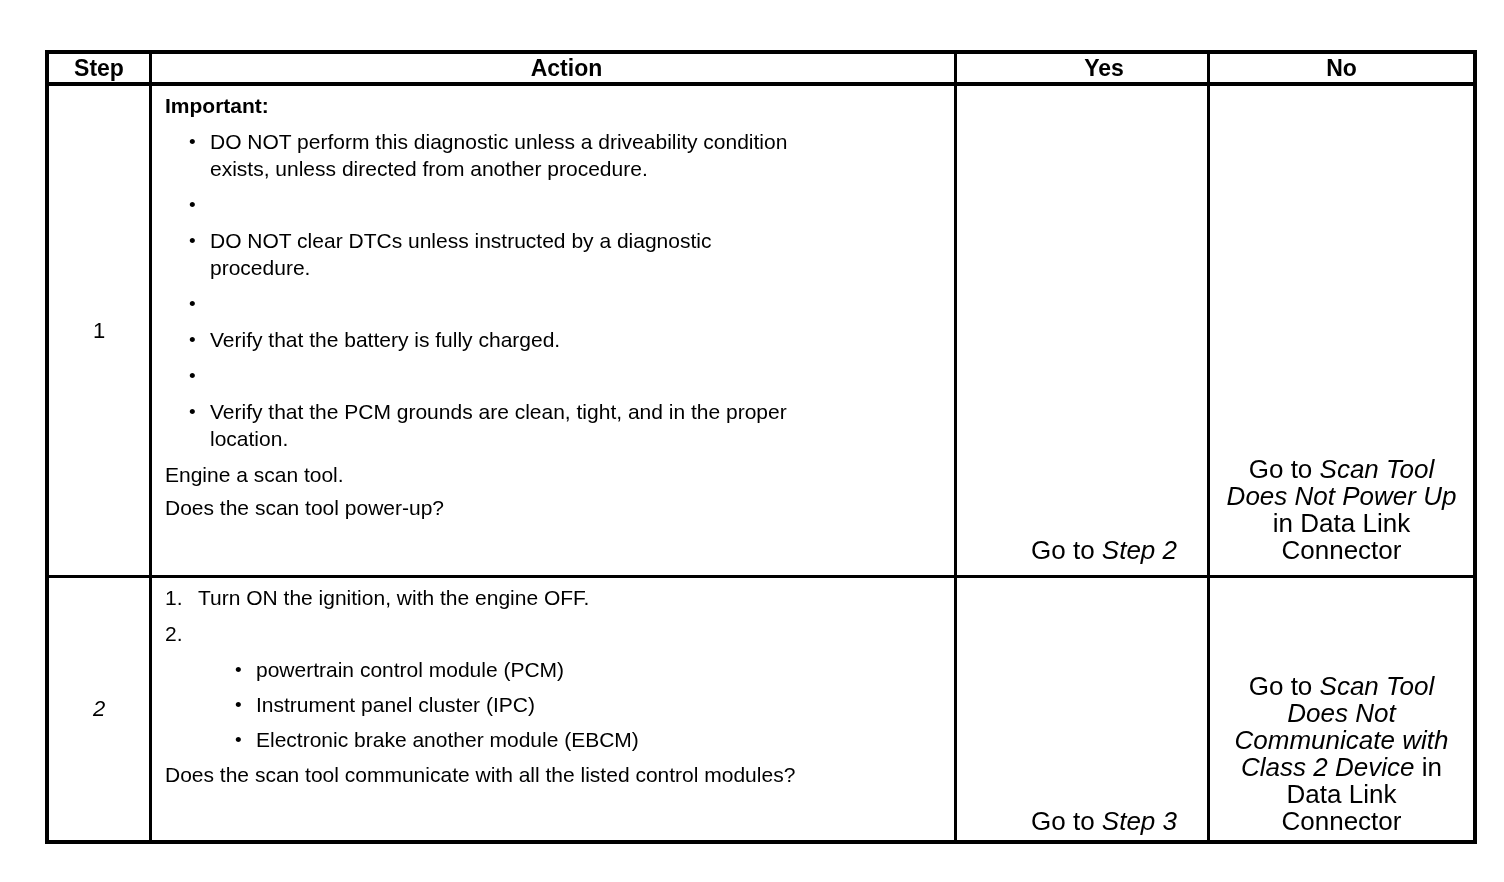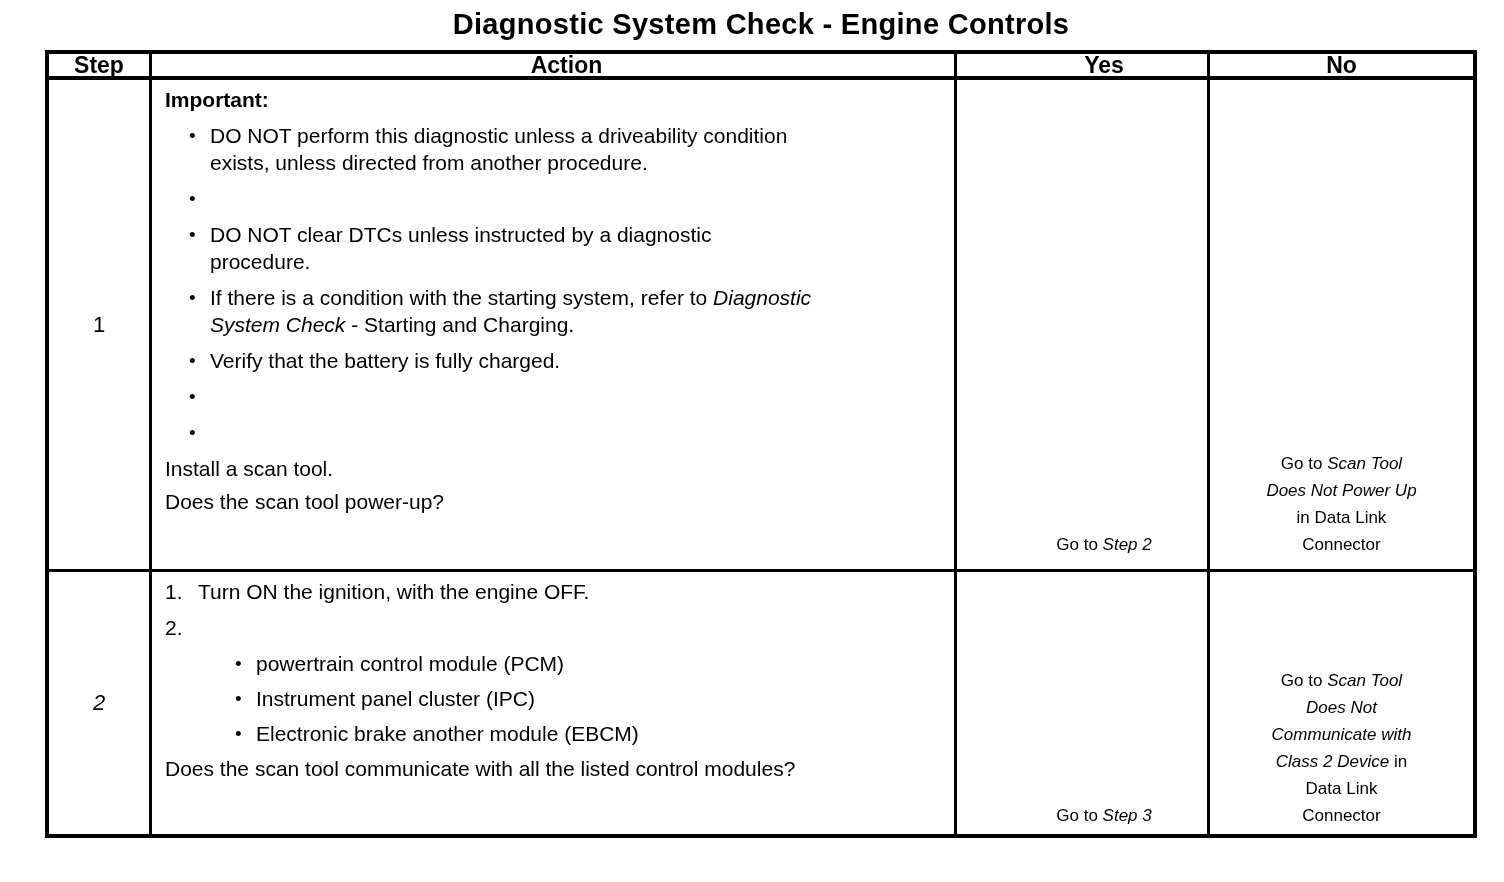--- a/index.html
+++ b/index.html
@@ -25,21 +25,21 @@
 
   .tbl {
     position: absolute;
     left: 45px; top: 50px;
     width: 1432px;
     border: 4px solid #000;
     box-sizing: border-box;
     background: #fff;
   }
   .trow { display: flex; box-sizing: border-box; }
-  .hrow { height: 26px; border-bottom: 4px solid #000; justify-content: flex-end; }
+  .hrow { height: 32px; border-bottom: 4px solid #000; justify-content: flex-end; }
   .row1 { height: 492px; border-bottom: 3px solid #000; }
   .row2 { height: 262px; }
 
   .cell { box-sizing: border-box; border-right: 3px solid #000; overflow: hidden; }
   .cell:last-child { border-right: none; }
   .c-step   { width: 103px; flex: none; }
   .c-action { width: 805px; flex: none; padding-left: 27px; }
   .c-yes    { width: 253px; flex: none; padding-left: 44px; }
   .c-no     { flex: 1; }
 
@@ -69,33 +69,32 @@
   .nmark { width: 33px; flex: none; }
 
   .rich, .goto { white-space: pre-line; }
 
   .plain-line { margin-bottom: 6px; }
 
   .end-cell {
     display: flex; flex-direction: column;
     justify-content: flex-end; align-items: center;
     text-align: center;
-    font-size: 17px; line-height: 27px;
+    font-size: 26px; line-height: 27px;
     padding-bottom: 11px;
   }
   .row2 .end-cell { padding-bottom: 5px; }
 
   .it { font-style: italic; }
 </style>
 </head>
 <body>
 
 <div class="page">
 
-  <div class="title">Diagnostic System Check - Engine Controls</div>
 
   <div class="tbl">
 
     <div class="trow hrow">
       <div class="cell c-step hc">Step</div>
       <div class="cell c-action hc">Action</div>
       <div class="cell c-yes hc">Yes</div>
       <div class="cell c-no hc">No</div>
     </div>
 
@@ -111,34 +110,34 @@
         <div class="b-item">
           <span class="marker">•</span>
         </div>
         <div class="b-item">
           <span class="marker">•</span>
           <span class="rich"><span>DO NOT clear DTCs unless instructed by a diagnostic
 procedure.</span></span>
         </div>
         <div class="b-item">
           <span class="marker">•</span>
-          <span class="rich"><span>If there is a condition with the starting system, refer to </span><span class="it">Diagnostic
-System Check</span><span> - Starting and Charging.</span></span>
         </div>
         <div class="b-item">
           <span class="marker">•</span>
           <span class="rich"><span>Verify that the battery is fully charged.</span></span>
         </div>
         <div class="b-item">
           <span class="marker">•</span>
         </div>
         <div class="b-item">
           <span class="marker">•</span>
+          <span class="rich"><span>Verify that the PCM grounds are clean, tight, and in the proper
+location.</span></span>
         </div>
-        <div class="plain-line rich"><span>Install a scan tool.</span></div>
+        <div class="plain-line rich"><span>Engine a scan tool.</span></div>
         <div class="plain-line rich"><span>Does the scan tool power-up?</span></div>
       </div>
       <div class="cell c-yes end-cell">
         <div class="goto"><span>Go to </span><span class="it">Step 2</span></div>
       </div>
       <div class="cell c-no end-cell">
         <div class="goto"><span>Go to </span><span class="it">Scan Tool
 Does Not Power Up</span><span>
 in Data Link
 Connector</span></div>

